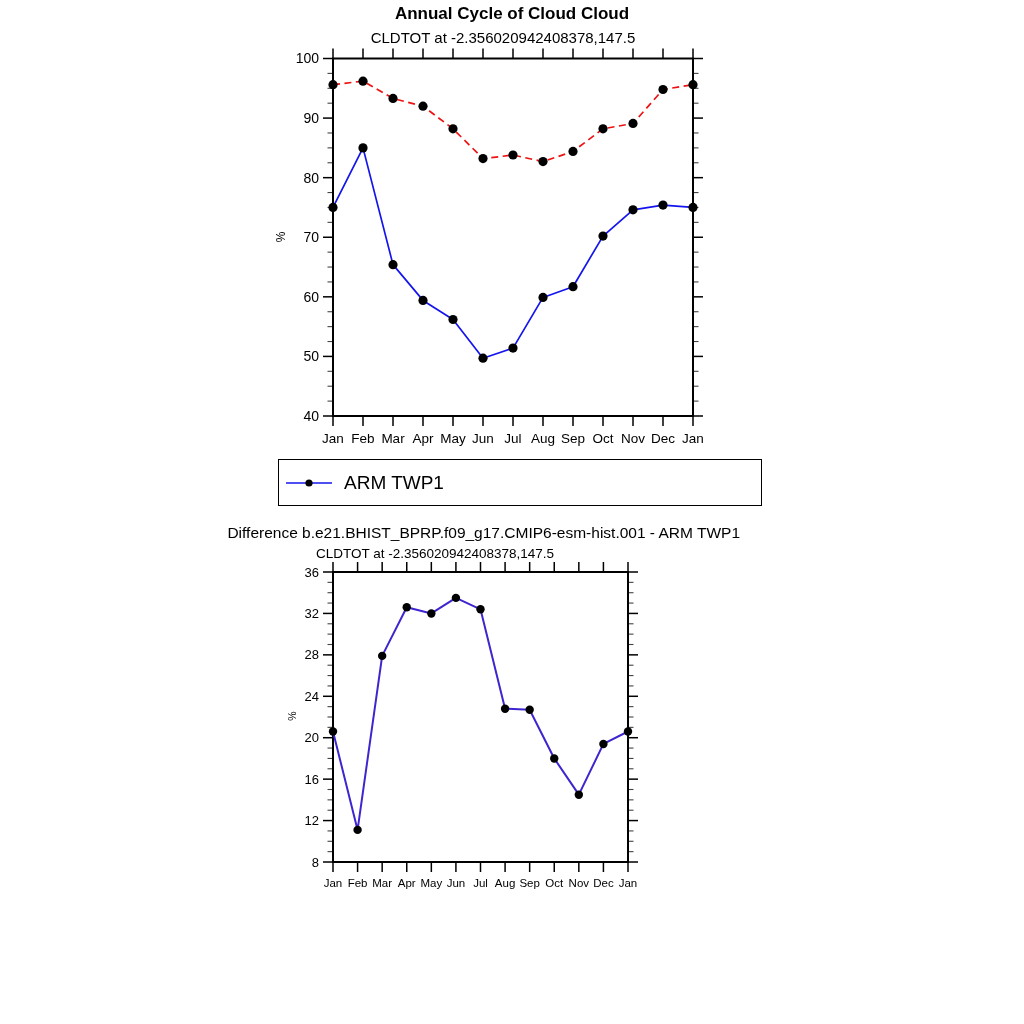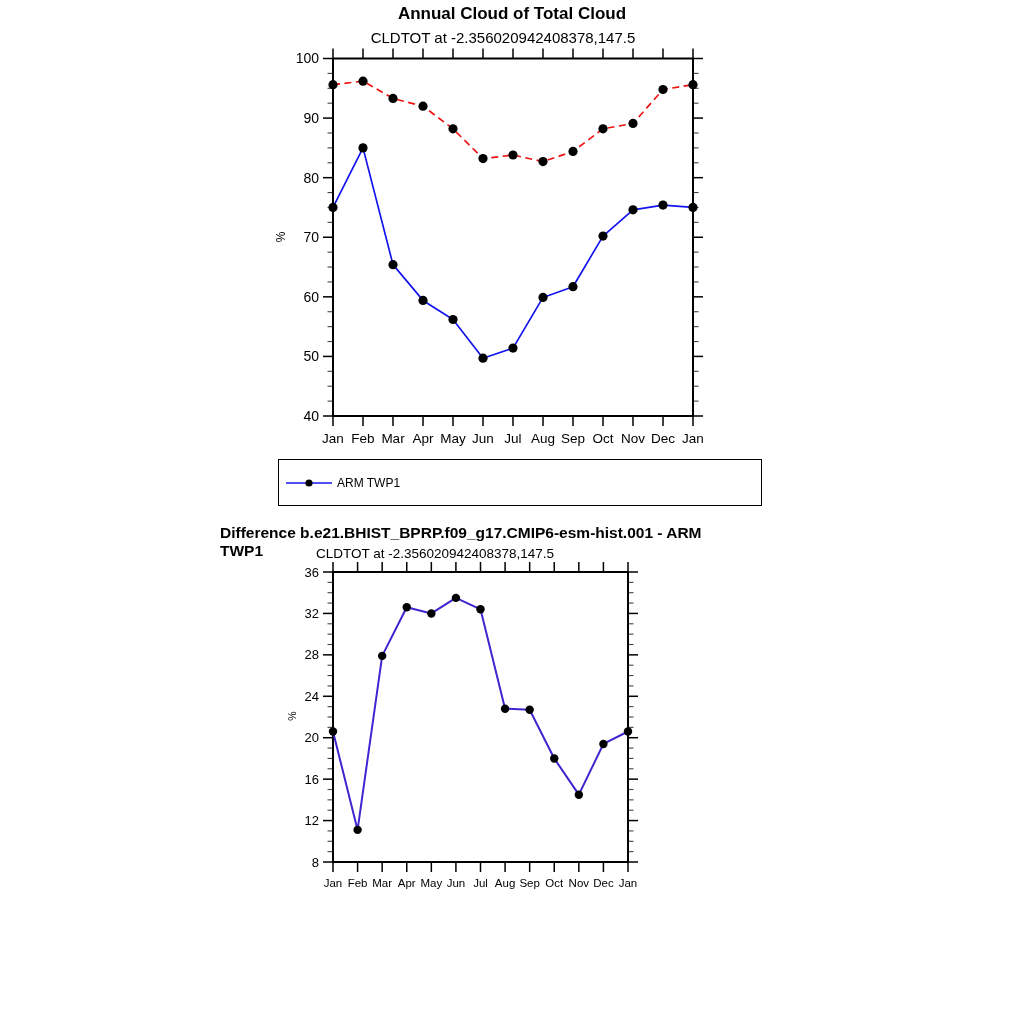--- a/index.html
+++ b/index.html
@@ -9,22 +9,22 @@
   }
   .abs{position:absolute;}
   #top-title{top:4px;left:0;width:1024px;text-align:center;font-size:17px;font-weight:bold;}
   #top-subtitle{top:29px;left:333px;width:340px;text-align:center;font-size:15px;}
   #plots{position:absolute;top:0;left:0;}
   #legend{
     top:459px;left:278px;width:484px;height:47px;border:1.5px solid #000;background:#fff;
     display:flex;flex-direction:column;justify-content:space-evenly;box-sizing:border-box;
   }
   .legend-row{display:flex;align-items:center;height:22px;padding-left:5px;}
-  .legend-label{font-size:12px;margin-left:3px;white-space:nowrap;}
-  #bottom-title{top:524px;left:220px;width:520px;text-align:left;font-size:15.5px;font-weight:bold;}
+  .legend-label{font-size:19px;margin-left:10px;white-space:nowrap;}
+  #bottom-title{top:524px;left:220px;width:520px;text-align:right;font-size:15.5px;font-weight:normal;}
   #bottom-subtitle{top:546px;left:315px;width:240px;text-align:center;font-size:13.5px;}
 </style>
 </head>
 <body>
 
 <svg id="plots" width="1024" height="1024">
     <g>
       <g stroke="#444" stroke-width="1.1">
         <line x1="333" x2="327.5" y1="401.1041666666667" y2="401.1041666666667"></line>
         <line x1="693" x2="698.5" y1="401.1041666666667" y2="401.1041666666667"></line>
@@ -296,21 +296,21 @@
         <circle cx="505.08333333333337" cy="708.7142857142858" r="4.2" fill="#000000"></circle>
         <circle cx="529.6666666666666" cy="709.75" r="4.2" fill="#000000"></circle>
         <circle cx="554.25" cy="758.4285714285714" r="4.2" fill="#000000"></circle>
         <circle cx="578.8333333333334" cy="794.6785714285714" r="4.2" fill="#000000"></circle>
         <circle cx="603.4166666666667" cy="743.9285714285714" r="4.2" fill="#000000"></circle>
         <circle cx="628" cy="731.5" r="4.2" fill="#000000"></circle>
       </g>
     </g>
   </svg>
 
-<div class="abs" id="top-title">Annual Cloud of Total Cloud</div>
+<div class="abs" id="top-title">Annual Cycle of Cloud Cloud</div>
 <div class="abs" id="top-subtitle">CLDTOT at -2.356020942408378,147.5</div>
 
 <div class="abs" id="legend">
   <div class="legend-row">
     <svg class="legend-sample" width="50" height="14">
         <line x1="2" x2="48" y1="7" y2="7" stroke="#1414ee" stroke-width="1.7"></line>
         <circle cx="25" cy="7" r="3.6" fill="#000000"></circle>
       </svg>
     <span class="legend-label">ARM TWP1</span>
   </div>

